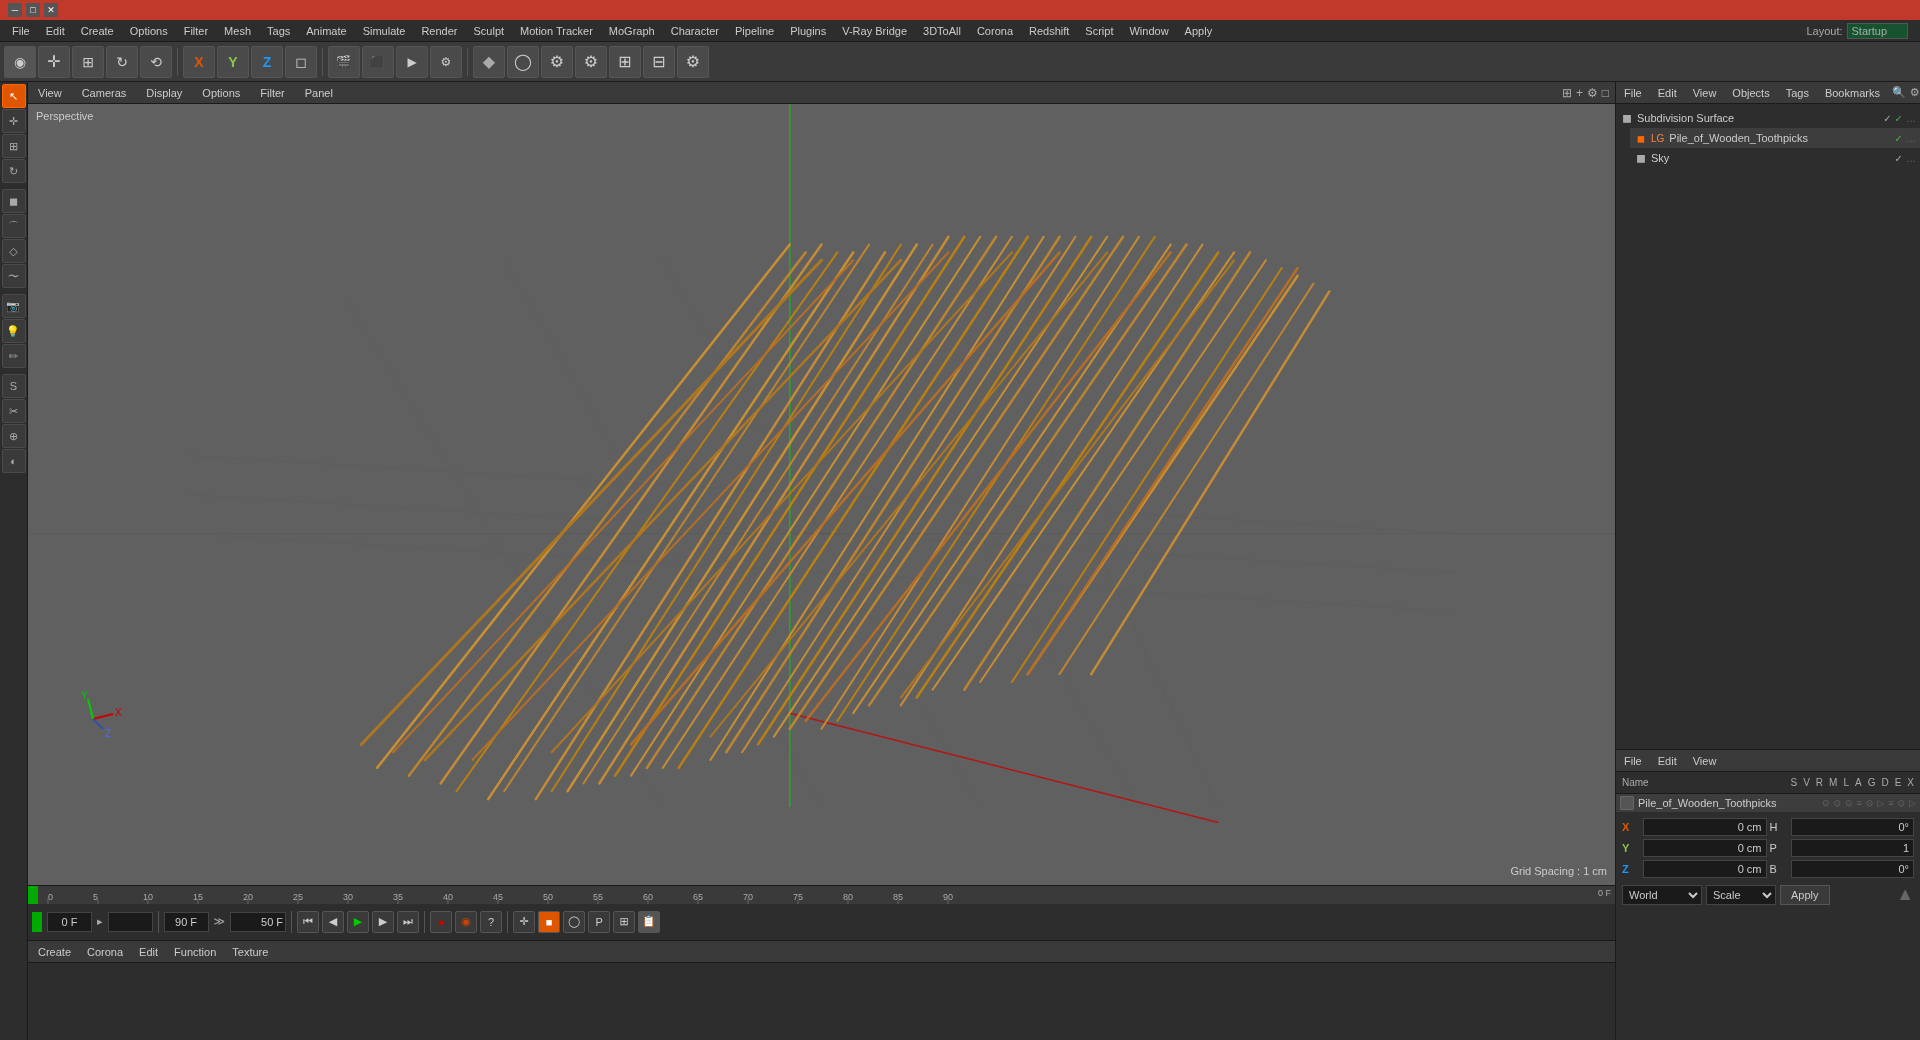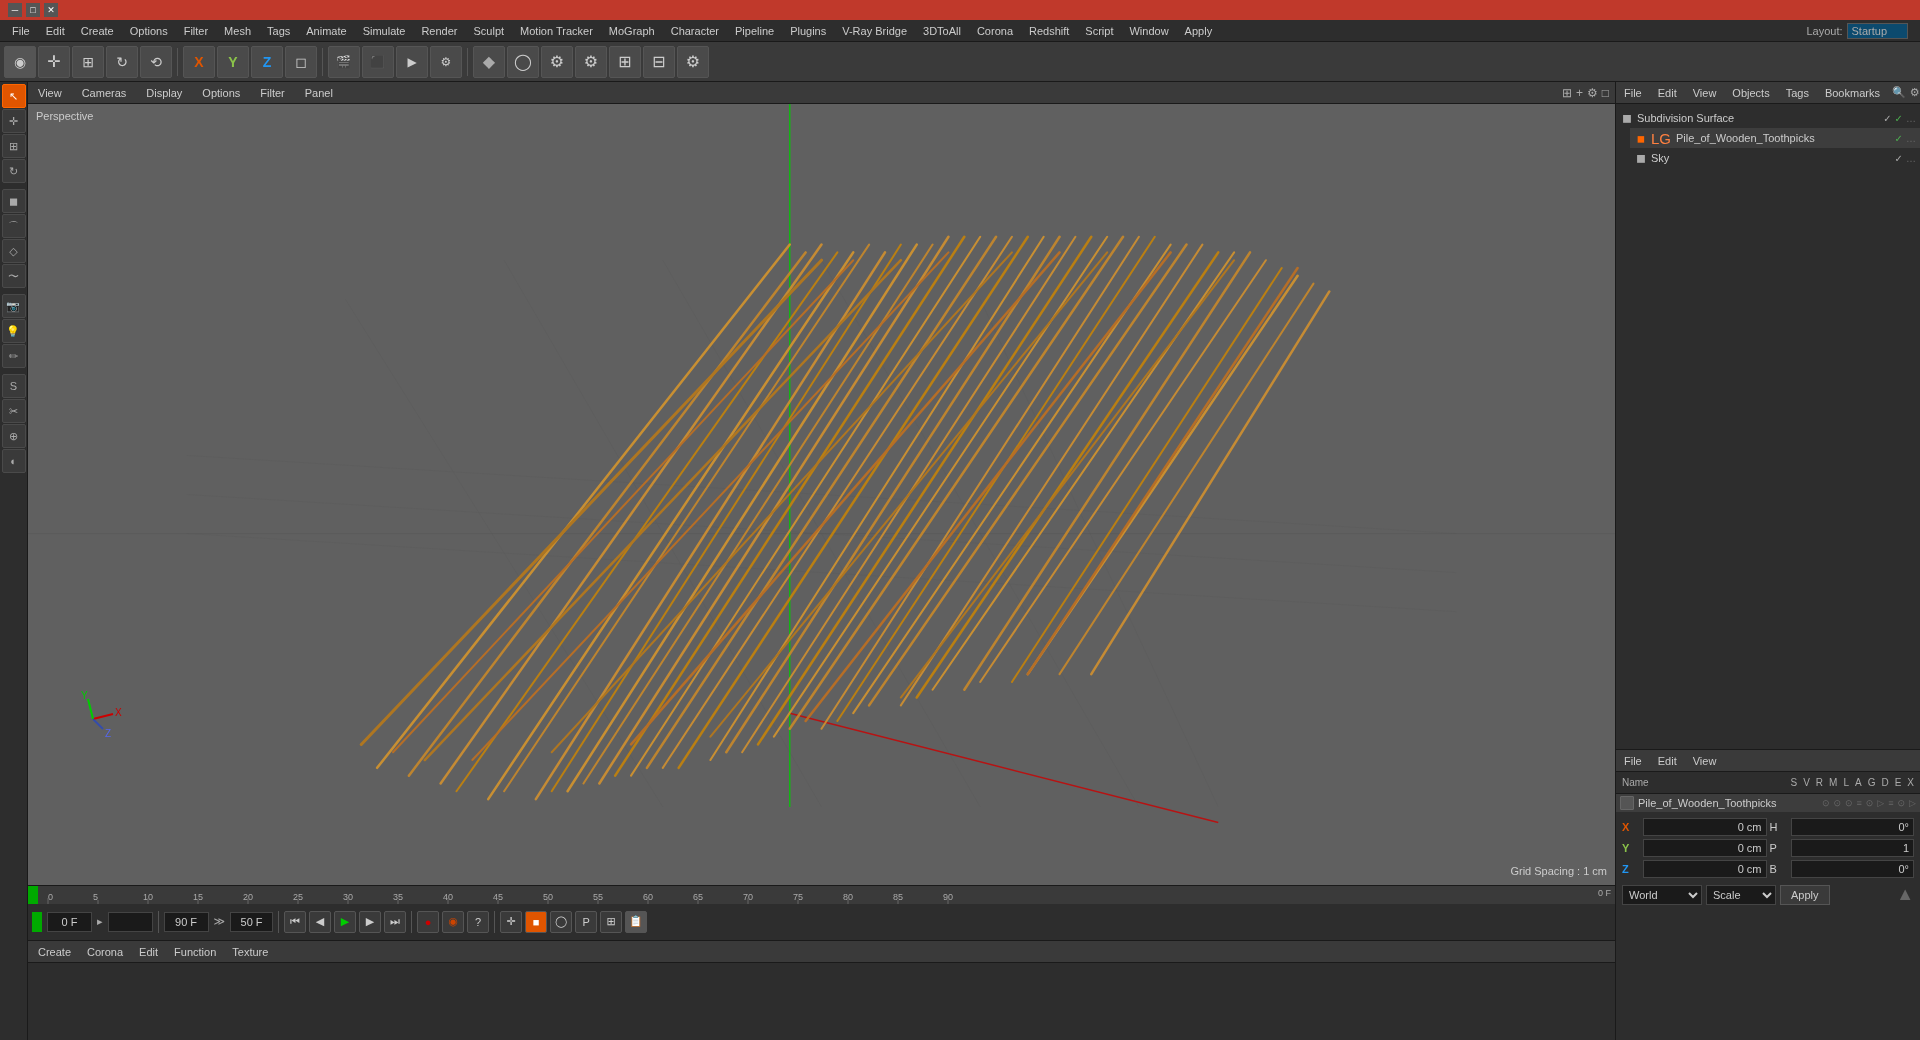--- a/index.html
+++ b/index.html
@@ -420,21 +420,21 @@
   <div class="menu-item">Plugins</div>
   <div class="menu-item">V-Ray Bridge</div>
   <div class="menu-item">3DToAll</div>
   <div class="menu-item">Corona</div>
   <div class="menu-item">Redshift</div>
   <div class="menu-item">Script</div>
   <div class="menu-item">Window</div>
   <div class="menu-item">Apply</div>
   <div class="menu-layout">
     <span>Layout:</span>
-    <span style="background:#0c4a6e;border:1px solid #555;padding:1px 20px 1px 4px;cursor:pointer;">Startup</span>
+    <span style="background:#14532d;border:1px solid #555;padding:1px 20px 1px 4px;cursor:pointer;">Startup</span>
   </div>
 </div>
 
 <div id="toolbar">
 
   <button class="toolbar-btn" style="background:#555;">◉</button>
   <button class="toolbar-btn" style="font-size:16px;">✛</button>
   <button class="toolbar-btn">⊞</button>
   <button class="toolbar-btn">↻</button>
   <button class="toolbar-btn">⟲</button>
@@ -643,21 +643,21 @@
         <div style="position:absolute;right:4px;top:2px;color:#aaa;font-size:9px;">0 F</div>
       </div>
       <div id="timeline-controls">
         <div style="background:#00aa00;width:10px;height:20px;margin-right:2px;"></div>
         <input class="tl-input" value="0 F" style="width: 45px;">
         <span style="color:#aaa;font-size:11px;margin:0 2px;">▸</span>
         <input class="tl-input" value="" style="width: 45px;">
         <div class="tl-separator"></div>
         <input class="tl-input" value="90 F" style="width: 45px;">
         <span style="color:#aaa;font-size:11px;margin:0 2px;">≫</span>
-        <input class="tl-input" value="50 F" style="width: 43px;">
+        <input class="tl-input" value="50 F" style="width: 56px; text-align: right;">
         <div class="tl-separator"></div>
 
         <button class="tl-btn">⏮</button>
         <button class="tl-btn">◀</button>
         <button class="tl-btn" style="color:#00cc00;">▶</button>
         <button class="tl-btn">▶</button>
         <button class="tl-btn">⏭</button>
         <div class="tl-separator"></div>
 
         <button class="tl-btn" style="color:#cc0000;">●</button>
@@ -706,21 +706,21 @@
         <div class="obj-row">
           <div class="obj-icon" style="color:#aaa;font-size:12px;">◼</div>
           <span class="obj-name">Subdivision Surface</span>
           <span style="color:#aaa;font-size:10px;margin-left:2px;">✓</span>
           <span style="color:#4CAF50;font-size:10px;">✓</span>
           <span class="obj-dots">…</span>
         </div>
 
         <div class="obj-row obj-indent" style="background:#3d3d3d;">
           <div class="obj-icon" style="color:#ff6600;font-size:10px;">◼</div>
-          <span style="font-size:15px;color:#ff8040;margin-right:2px;">LG</span>
+          <span style="font-size:10px;color:#ff8040;margin-right:2px;">LG</span>
           <span class="obj-name">Pile_of_Wooden_Toothpicks</span>
           <span style="color:#4CAF50;font-size:10px;">✓</span>
           <span class="obj-dots">…</span>
         </div>
 
         <div class="obj-row obj-indent">
           <div class="obj-icon" style="color:#aaa;font-size:12px;">◼</div>
           <span class="obj-name">Sky</span>
           <span style="color:#aaa;font-size:10px;">✓</span>
           <span class="obj-dots">…</span>

